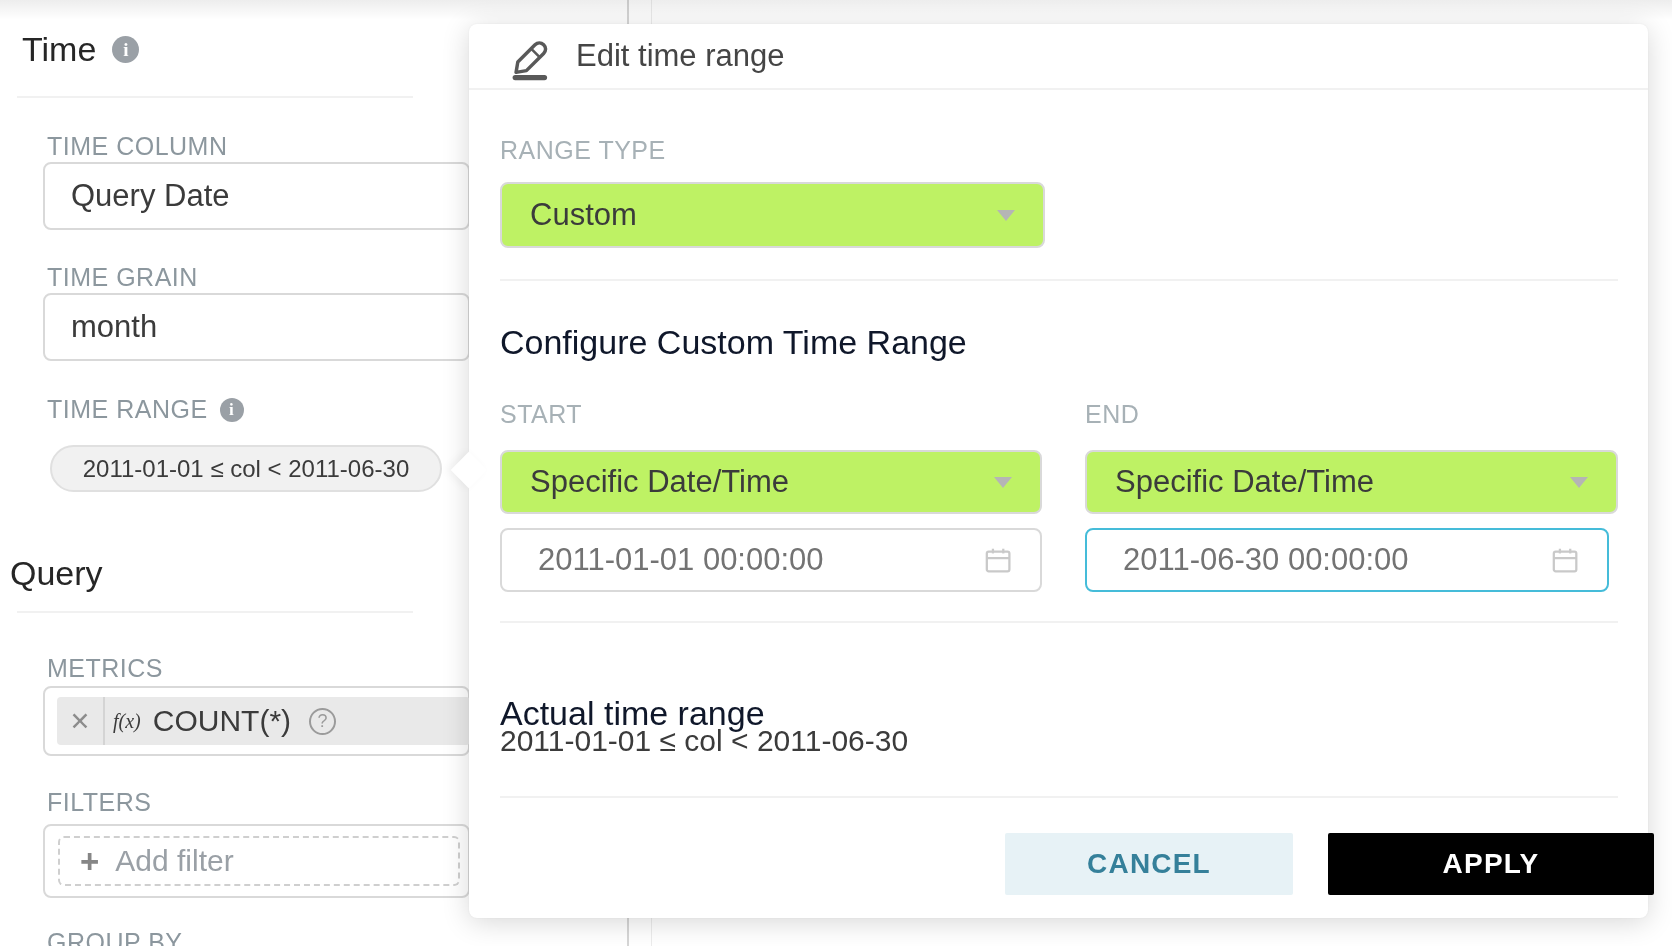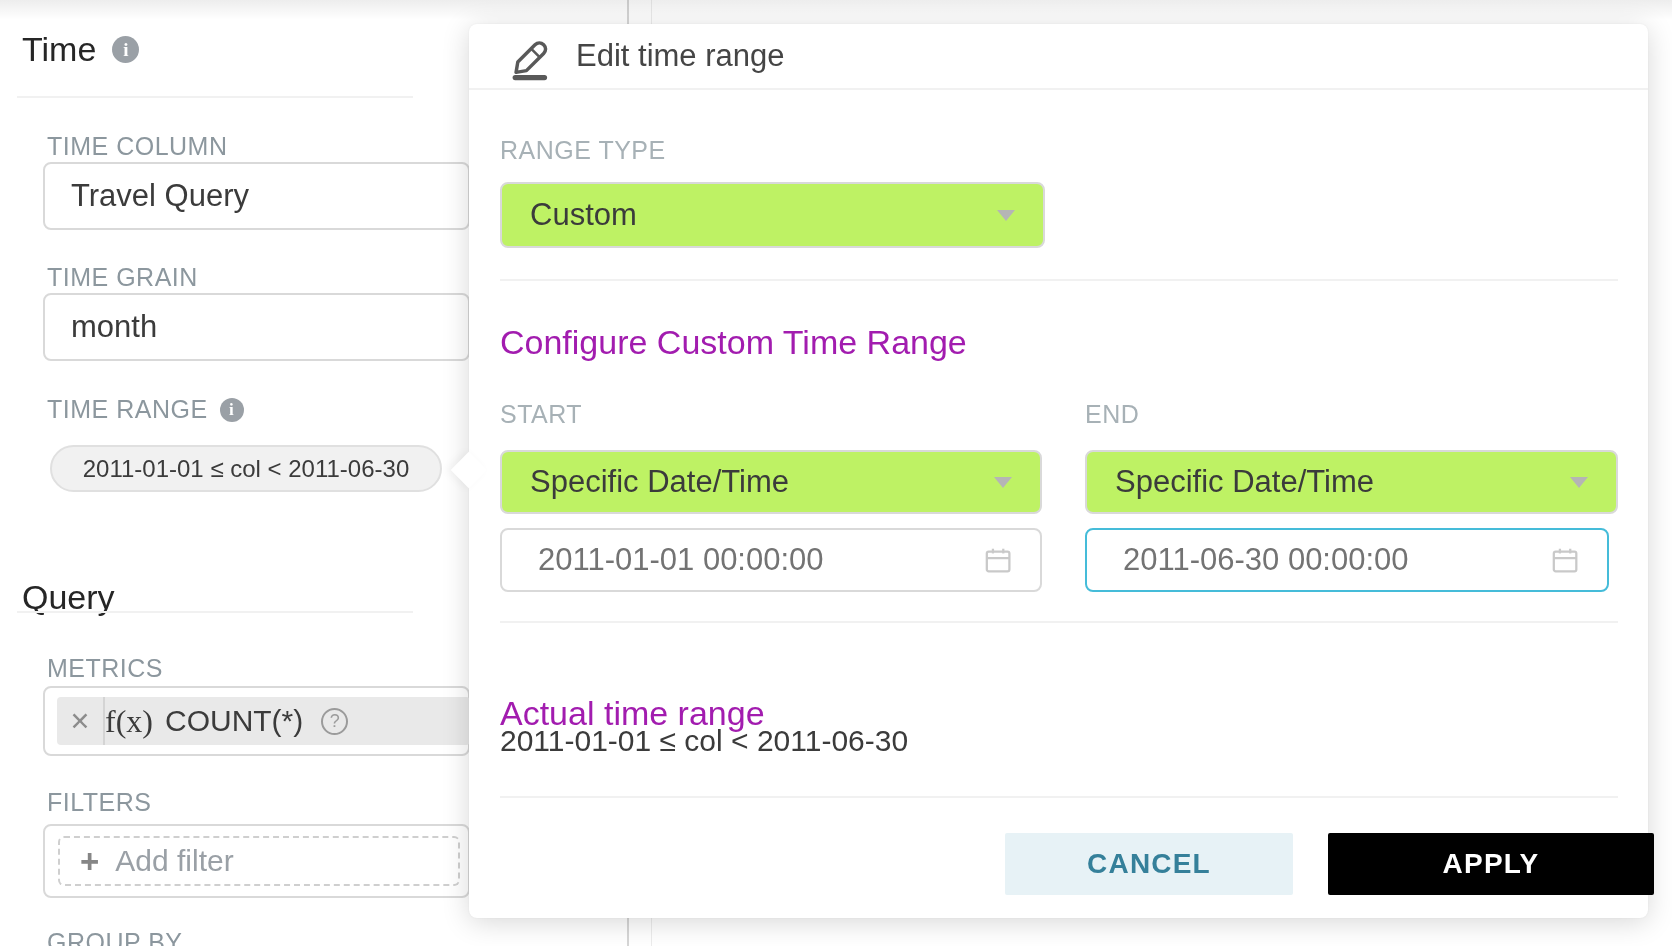--- a/index.html
+++ b/index.html
@@ -29,22 +29,22 @@
   .pill { position:absolute; left:50px; top:445px; width:392px; height:47px; background:#f1f1f1;
     border:2px solid #e0e0e0; border-radius:24px; display:flex; align-items:center; justify-content:center;
     font-size:24px; color:#3b3b3b; white-space:nowrap; overflow:hidden; }
   .metrics-box { position:absolute; left:43px; top:686px; width:427px; height:70px;
     border:2px solid #d9d9d9; border-radius:8px; background:#fff; }
   .metric-chip { position:absolute; left:12px; top:9px; width:413px; height:48px; background:#e9e9e9;
     border-radius:4px; display:flex; align-items:center; overflow:hidden; }
   .chip-x { width:46px; height:48px; display:flex; align-items:center; justify-content:center;
     color:#8c8c8c; font-size:25px; cursor:pointer; }
   .chip-sep { width:2px; height:48px; background:#d4d4d4; }
-  .chip-fx { margin-left:0; font-family:"Liberation Serif", serif; 
-    font-size:32px; color:#3b3b3b; }
+  .chip-fx { margin-left:8px; font-family:"Liberation Serif", serif; font-style:italic;
+    font-size:20px; color:#3b3b3b; }
   .chip-name { margin-left:12px; font-size:30px; color:#3b3b3b; }
   .help-icon { margin-left:18px; width:27px; height:27px; border-radius:50%; border:2px solid #9b9b9b;
     color:#9b9b9b; font-size:18px; display:flex; align-items:center; justify-content:center; }
   .filters-box { position:absolute; left:43px; top:824px; width:427px; height:74px;
     border:2px solid #d9d9d9; border-radius:8px; background:#fff; }
   .add-filter { position:absolute; left:13px; top:10px; width:402px; height:50px;
     border:2px dashed #cfcfcf; border-radius:6px; display:flex; align-items:center; cursor:pointer; }
   .plus { margin-left:20px; font-size:33px; color:#868686; font-weight:600; line-height:1; }
   .add-filter-label { margin-left:16px; font-size:30px; color:#9aa0a6; }
 
@@ -55,21 +55,21 @@
     transform:rotate(45deg); box-shadow:-3px 3px 8px rgba(0,0,0,0.05); }
   .modal-header { position:absolute; left:0; top:0; width:100%; height:66px;
     border-bottom:2px solid #f1f1f1; display:flex; align-items:center; padding-left:37px; gap:24px; }
   .modal-title { font-size:31px; color:#454545; }
   .mlabel { position:absolute; font-size:25px; color:#a7b1b6; letter-spacing:0.5px; }
   .mselect { position:absolute; height:66px; background:#bef264; border:2px solid #d9d9d9; border-radius:8px;
     display:flex; align-items:center; justify-content:space-between; padding:0 28px;
     font-size:31px; color:#3b3b3b; cursor:pointer; }
   .caret { width:0; height:0; border-left:9px solid transparent; border-right:9px solid transparent;
     border-top:11px solid #b5b5b5; }
-  .mheading { position:absolute; font-size:34px; color:#a21caf; }
+  .mheading { position:absolute; font-size:34px; color:#0f172a; }
   .dinput { position:absolute; height:64px; background:#fff; border:2px solid #d9d9d9; border-radius:8px;
     display:flex; align-items:center; justify-content:space-between; padding:0 28px 0 36px; }
   .dinput input { border:none; outline:none; font-size:31px; color:#737373; width:100%;
     font-family:"Liberation Sans", sans-serif; background:transparent; }
   .dinput.focused { border-color:#45bcd9; }
   .mtext { position:absolute; font-size:30px; color:#3b3b3b; }
   .btn { position:absolute; height:62px; border:none; border-radius:2px; font-size:28px; font-weight:600;
     letter-spacing:1.2px; cursor:pointer; font-family:"Liberation Sans", sans-serif; }
   .btn-cancel { left:536px; top:809px; width:288px; background:#e7f2f6; color:#35809a; }
   .btn-apply { left:859px; top:809px; width:326px; background:#000000; color:#ffffff; }
@@ -85,35 +85,35 @@
   <div class="panel">
 
     <div class="sec-title" style="left:22px; top:30px;">
       <span>Time</span>
       <span class="info-icon">i</span>
     </div>
     <div class="divider-h" style="left:17px; top:96px; width:396px;"></div>
 
     <div class="plabel" style="left:47px; top:132px;">TIME COLUMN</div>
     <div class="pselect" style="left:43px; top:162px; width:427px;">
-      <span>Travel Query</span>
+      <span>Query Date</span>
     </div>
 
     <div class="plabel" style="left:47px; top:263px;">TIME GRAIN</div>
     <div class="pselect" style="left:43px; top:293px; width:427px;">
       <span>month</span>
     </div>
 
     <div class="plabel" style="left:47px; top:395px;justify-content:center;">
       <span>TIME RANGE</span>
       <span class="info-icon">i</span>
     </div>
     <div class="pill">2011-01-01 ≤ col &lt; 2011-06-30</div>
 
-    <div class="sec-title" style="left:22px; top:554px;margin-top:24px;">
+    <div class="sec-title" style="left:10px; top:554px;">
       <span>Query</span>
     </div>
     <div class="divider-h" style="left:17px; top:611px; width:396px;"></div>
 
     <div class="plabel" style="left:47px; top:654px;">METRICS</div>
     <div class="metrics-box">
       <div class="metric-chip">
         <span class="chip-x">✕</span>
         <span class="chip-sep"></span>
         <span class="chip-fx">f(x)</span>

